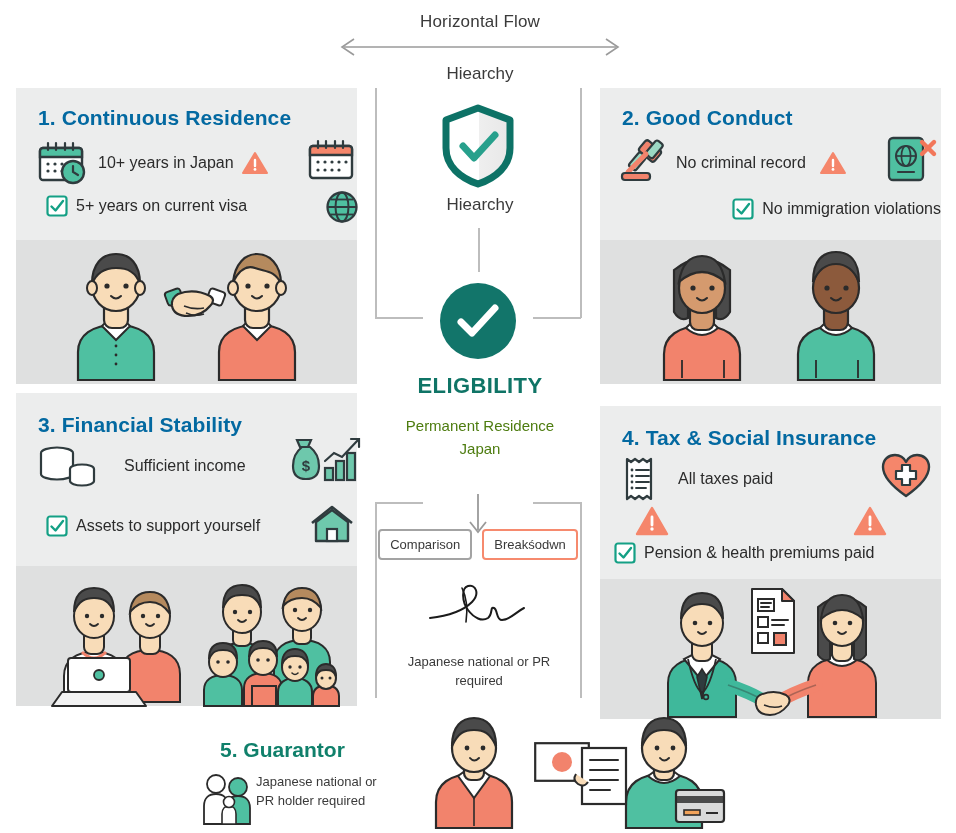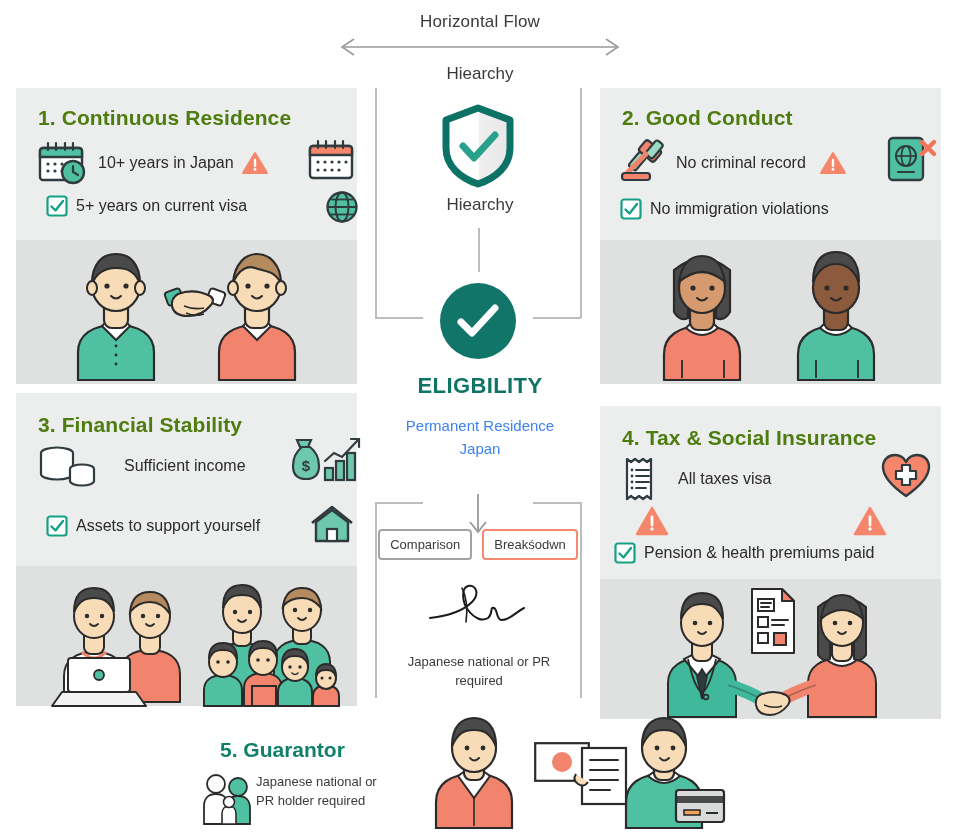--- a/index.html
+++ b/index.html
@@ -45,21 +45,21 @@
   .check-circle{
     position:absolute;left:440px;top:283px;width:76px;height:76px;border-radius:50%;
     background:#12756a;display:flex;align-items:center;justify-content:center;
   }
   .elig-title{
     position:absolute;left:330px;top:373px;width:300px;text-align:center;
     font-size:22px;font-weight:bold;color:#0f7466;letter-spacing:.4px;
   }
   .elig-sub{
     position:absolute;left:330px;top:414px;width:300px;text-align:center;
-    font-size:15px;color:#3b82f6;line-height:23px;
+    font-size:15px;color:#4d7c0f;line-height:23px;
   }
 
   .down-arrow{position:absolute;left:466px;top:492px;width:24px;height:46px;}
 
   .chipbar{position:absolute;left:383px;top:529px;width:190px;display:flex;gap:10px;justify-content:center;}
   .chip{
     border:2px solid #a3a3a3;border-radius:4px;background:#ffffff;
     font-size:13px;color:#3a3a3a;padding:7px 10px;line-height:1;
   }
   .chip.red{border-color:#f68a6e;}
@@ -71,21 +71,21 @@
   }
 
   
   .card{position:absolute;width:341px;background:#eceded;}
   .card.tl{left:16px;top:88px;height:296px;}
   .card.tr{left:600px;top:88px;height:296px;}
   .card.bl{left:16px;top:393px;height:313px;}
   .card.br{left:600px;top:406px;height:313px;}
 
   .card-head{
-    padding:18px 0 0 22px;font-size:21px;font-weight:bold;color:#4d7c0f;
+    padding:18px 0 0 22px;font-size:21px;font-weight:bold;color:#0369a1;
     letter-spacing:.1px;
   }
   .card.br .card-head, .card.bl .card-head{padding-top:20px;}
 
   .row{position:relative;display:flex;align-items:center;}
   .row-text{font-size:16px;color:#2b2b2b;}
   .chk{margin-right:8px;}
 
   .illus{position:absolute;left:0;width:341px;background:#dfe0e0;}
   .card.tl .illus,.card.tr .illus{top:152px;height:144px;}
@@ -337,21 +337,21 @@
           <line x1="12" y1="22" x2="32" y2="22" stroke="#2f3b3e" stroke-width="1.7"></line>
           <line x1="14" y1="38" x2="30" y2="38" stroke="#2f3b3e" stroke-width="2.2" stroke-linecap="round"></line>
           <g stroke="#f2775a" stroke-width="4.4" stroke-linecap="round">
             <line x1="38" y1="8" x2="50" y2="20"></line>
               <line x1="50" y1="8" x2="38" y2="20"></line>
           </g>
         </svg>
       </span>
     </div>
 
-    <div class="row" style="margin:14px 0 12px 20px;">
+    <div class="row" style="margin:14px 0 12px 20px;justify-content:flex-end;">
       <span class="chk">
         <svg width="22" height="22" viewBox="0 0 22 22">
           <rect x="1.5" y="1.5" width="19" height="19" rx="2.5" fill="#ffffff" stroke="#14a085" stroke-width="2.2"></rect>
           <polyline points="5.5,11.5 9.5,15.5 17,6" fill="none" stroke="#14a085" stroke-width="2.4" stroke-linecap="round" stroke-linejoin="round"></polyline>
         </svg>
       </span>
       <span class="row-text nosel">No immigration violations</span>
     </div>
 
     <div class="illus">
@@ -535,21 +535,21 @@
               <line x1="16" y1="34" x2="26" y2="34"></line>
           </g>
           <g fill="#2f3b3e">
               <circle cx="12" cy="16" r="1.4"></circle>
               <circle cx="12" cy="22" r="1.4"></circle>
               <circle cx="12" cy="28" r="1.4"></circle>
               <circle cx="12" cy="34" r="1.4"></circle>
             </g>
         </svg>
       </span>
-      <span class="row-text nosel" style="margin-left:18px;">All taxes visa</span>
+      <span class="row-text nosel" style="margin-left:18px;">All taxes paid</span>
       <span style="position:absolute;left:260px;top:-2px;">
         <svg width="52" height="48" viewBox="0 0 52 48">
           <path d="M26 44 C6 30 3 20 3 15 C3 7 9 3 15 3 C20 3 24 6 26 10 C28 6 32 3 37 3 C43 3 49 7 49 15 C49 20 46 30 26 44 Z" fill="#f5866b" stroke="#2f3b3e" stroke-width="2.4" stroke-linejoin="round"></path>
           <path d="M22 13 h8 v6 h6 v8 h-6 v6 h-8 v-6 h-6 v-8 h6 Z" fill="#ffffff" stroke="#2f3b3e" stroke-width="2.2" stroke-linejoin="round"></path>
         </svg>
       </span>
     </div>
 
     <div class="row" style="margin:2px 0 0 36px;">
       <span>

